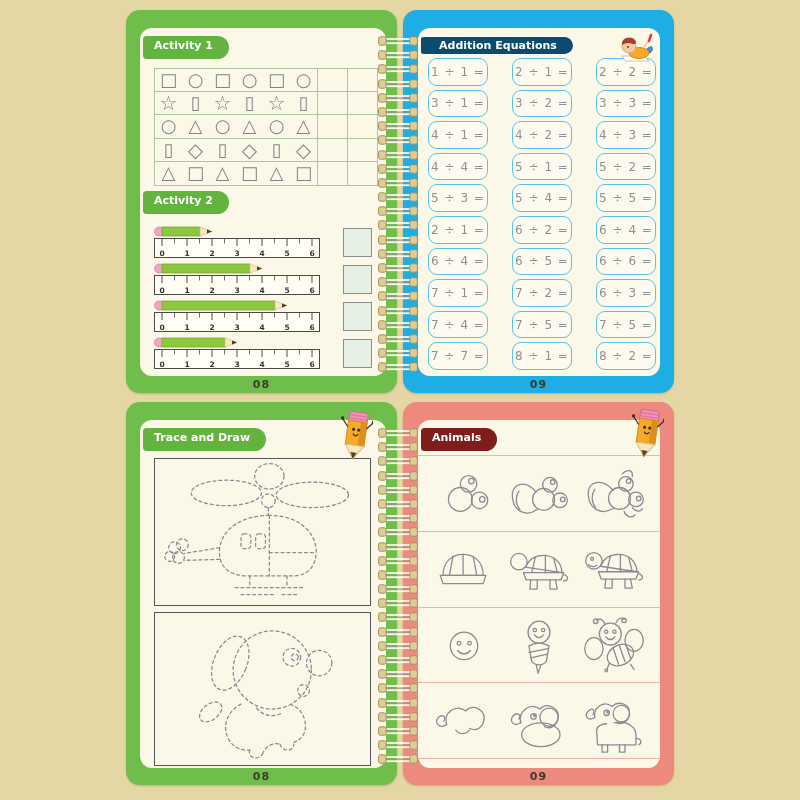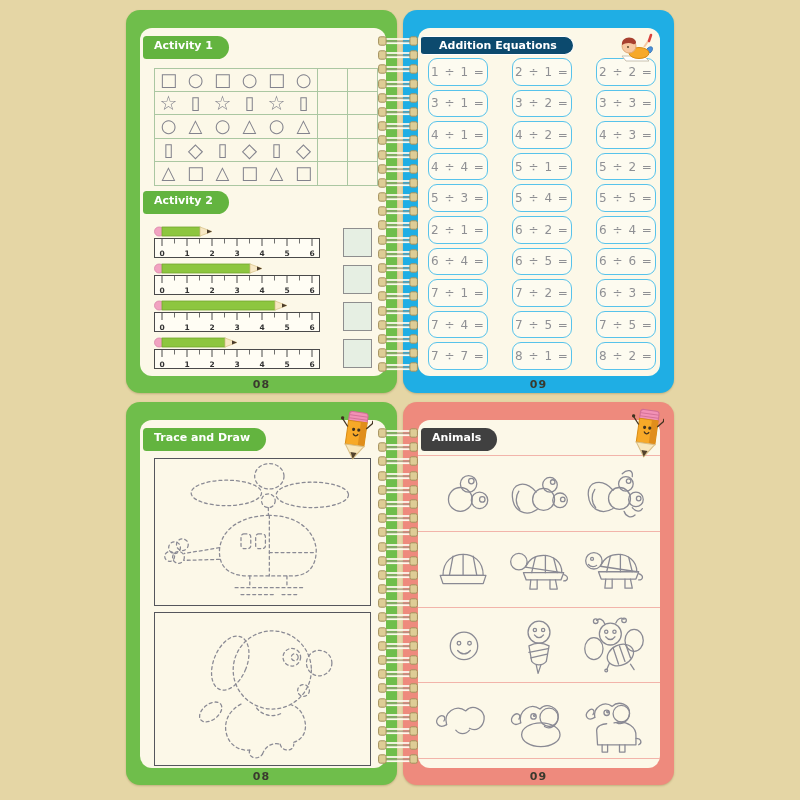--- a/index.html
+++ b/index.html
@@ -11,21 +11,21 @@
   .green{background:#6FBE4B;}
   .blue{background:#1FAEE4;}
   .pink{background:#EE8A7D;}
   .panel{position:absolute;background:#FCF8E8;border-radius:12px;}
   .panel-left{left:14px;top:18px;width:246px;height:348px;}
   .panel-right{left:15px;top:18px;width:242px;height:348px;}
   .pagenum{position:absolute;bottom:2px;left:0;width:100%;text-align:center;font-size:11px;font-weight:bold;color:#3A3A2E;letter-spacing:1px;}
   .pill{position:absolute;left:3px;top:8px;height:23px;line-height:19px;padding:0 16px 0 11px;border-radius:4px 13px 13px 4px;color:#fff;font-size:11px;font-weight:bold;white-space:nowrap;z-index:3;}
   .pill-green{background:#63B43F;}
   .pill-blue{background:#0c4a6e;border:1.5px solid #fff;border-left:none;height:17px;line-height:17px;padding-left:18px;}
-  .pill-pink{background:#404040;}
+  .pill-pink{background:#7f1d1d;}
   .instr{position:absolute;left:0;width:100%;text-align:center;font-size:9.5px;font-weight:bold;color:#33332F;}
   
   .pattern-table{position:absolute;left:14px;top:40px;width:222px;height:116px;border:1px solid #ABC7A2;display:grid;grid-template-rows:repeat(5,1fr);background:#FCF8E8;}
   .pt-row{display:grid;grid-template-columns:repeat(6,1fr) 30px 30px;border-bottom:1px solid #ABC7A2;}
   .pt-row:last-child{border-bottom:none;}
   .pt-cell{display:flex;align-items:center;justify-content:center;font-size:18px;color:#83838D;line-height:1;}
   .pt-answer{border-left:1px solid #ABC7A2;}
   
   .ruler-area{position:absolute;left:14px;top:198px;width:218px;}
   .ruler-row{display:flex;align-items:flex-end;justify-content:space-between;margin-bottom:5px;height:32px;}

